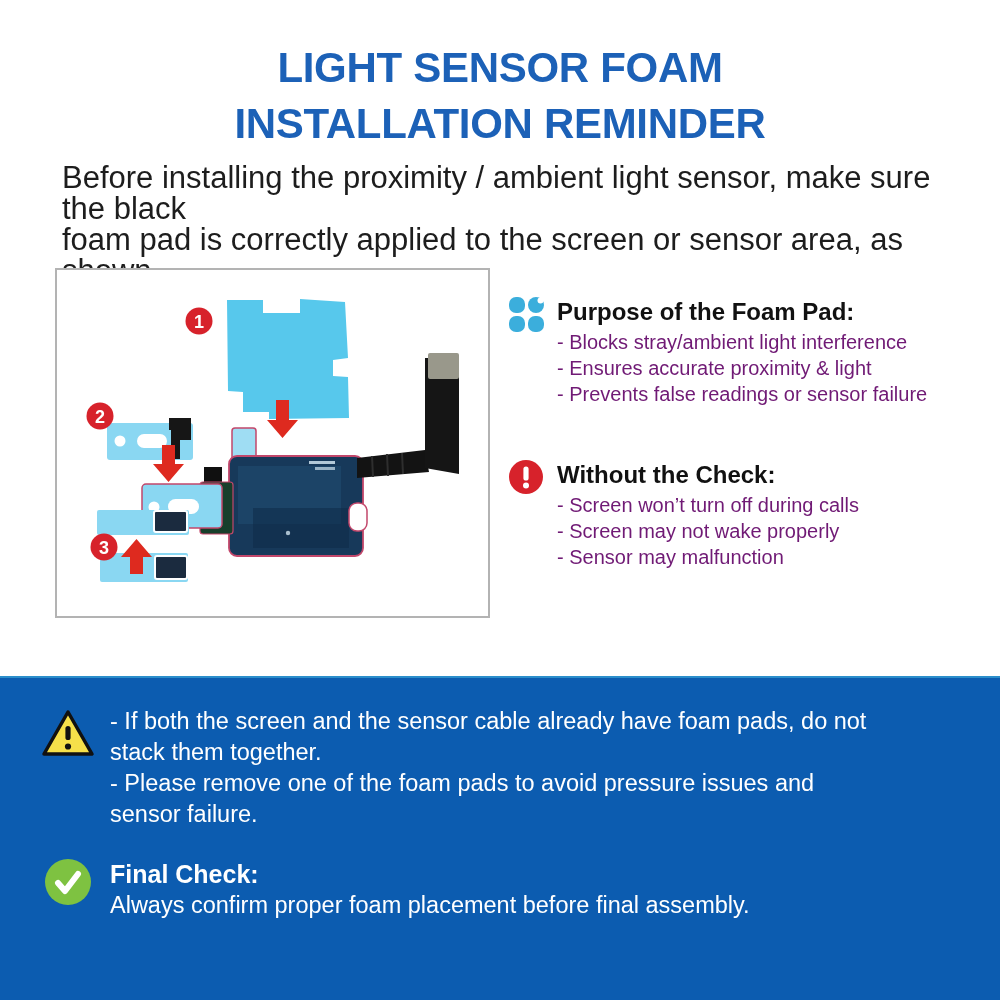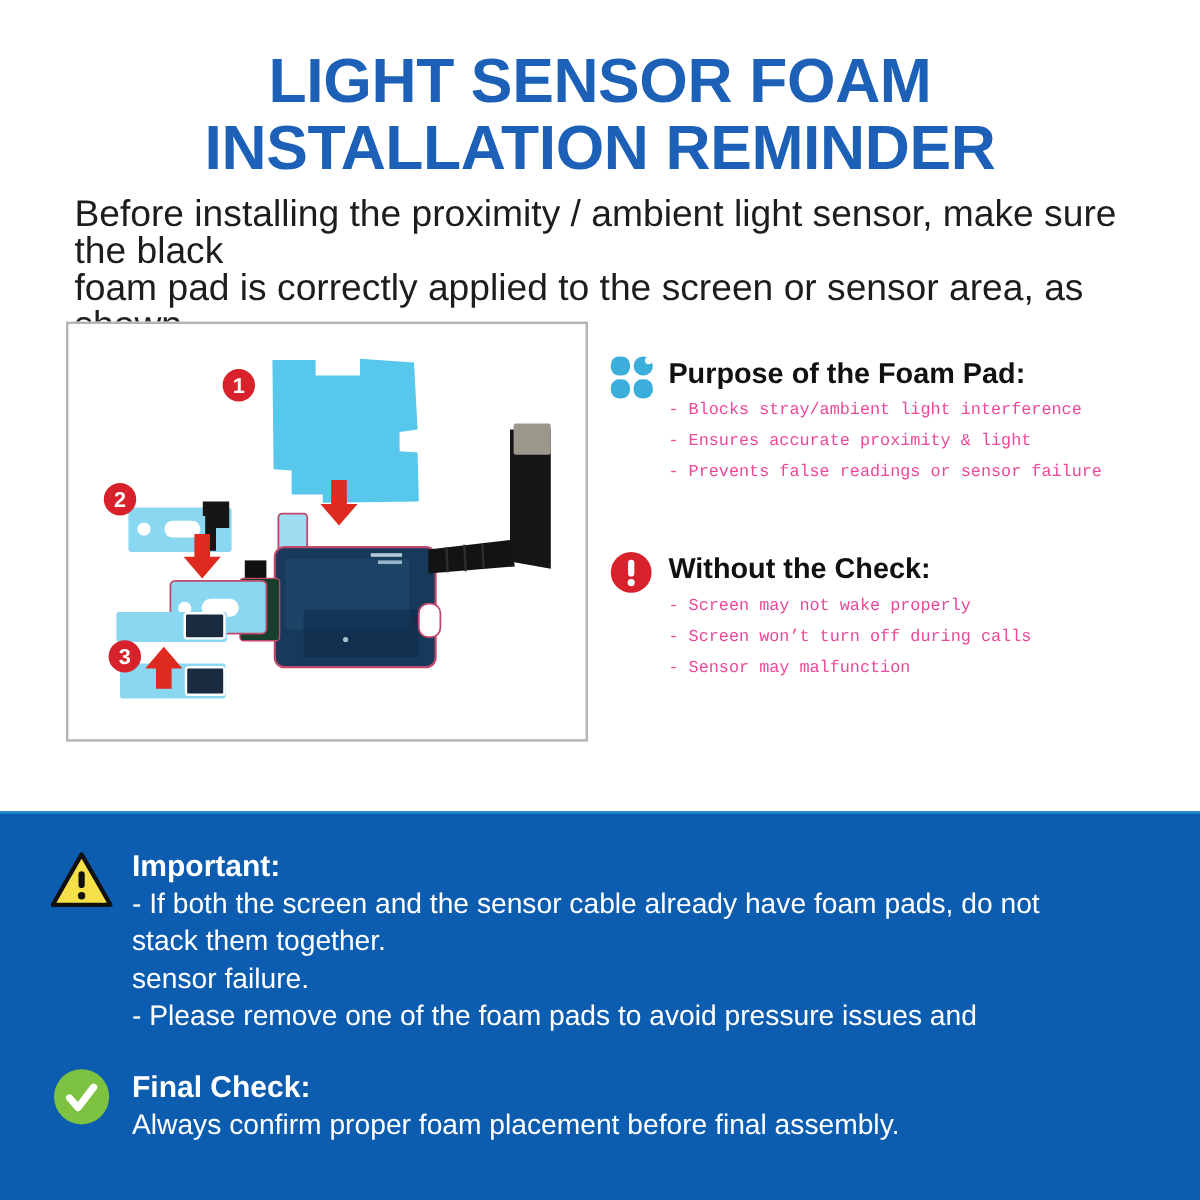--- a/index.html
+++ b/index.html
@@ -5,21 +5,21 @@
   html,body { margin:0; padding:0; background:#fff; }
   .page {
     position:relative; width:1000px; height:1000px; background:#ffffff;
     font-family:"Liberation Sans", sans-serif; overflow:hidden;
   }
 
   
   .title {
     position:absolute; top:40px; left:0; width:1000px;
     text-align:center; color:#1C61B7; font-weight:bold;
-    font-size:52px; line-height:56px; letter-spacing:-0.3px;
+    font-size:42px; line-height:56px; letter-spacing:-0.3px;
   }
 
   
   .intro {
     position:absolute; top:162px; left:62px; width:910px;
     font-size:31px; line-height:31px; color:#1d1d1d;
   }
 
   
   .diagram-box {
@@ -28,21 +28,21 @@
   }
   .diagram-box svg { width:100%; height:100%; display:block; }
 
   
   .info-col { position:absolute; left:508px; top:296px; width:475px; }
   .info-section { display:flex; align-items:flex-start; gap:12px; }
   .info-section + .info-section { margin-top:52px; }
   .info-icon { width:37px; height:37px; flex:0 0 auto; }
   .info-icon svg { display:block; }
   .info-heading { font-size:24px; font-weight:bold; color:#111; line-height:26px; margin:3px 0 4px; }
-  .info-line { font-size:14px; line-height:26px; color:#ec4899;font-family:Liberation Mono, monospace; }
+  .info-line { font-size:20px; line-height:26px; color:#701a75; }
 
   
   .bottom-panel {
     position:absolute; left:0; top:676px; width:1000px; height:324px;
     background:#0C5CB0; color:#fff; border-top:2px solid #2b8ecb;
     box-sizing:border-box;
   }
   .alert-block { display:flex; align-items:flex-start; gap:14px; padding:0 40px; }
   .alert-block.first { padding-top:28px; }
   .alert-block.second { margin-top:28px; }
@@ -167,44 +167,43 @@
     <div class="info-section">
       <div class="info-icon">
         <svg width="36" height="36" viewBox="0 0 36 36">
           <circle cx="18" cy="18" r="17" fill="#D7222B"></circle>
           <rect x="15.4" y="7.5" width="5.2" height="14" rx="2.6" fill="#ffffff"></rect>
           <circle cx="18" cy="26.5" r="3" fill="#ffffff"></circle>
         </svg>
       </div>
       <div class="info-text">
         <div class="info-heading">Without the Check:</div>
+        <div class="info-line">- Screen won’t turn off during calls</div>
         <div class="info-line">- Screen may not wake properly</div>
-        <div class="info-line">- Screen won’t turn off during calls</div>
         <div class="info-line">- Sensor may malfunction</div>
       </div>
     </div>
 
   </div>
 
   <div class="bottom-panel">
 
     <div class="alert-block first">
       <div class="alert-icon-wrap">
         <svg width="56" height="56" viewBox="0 0 56 56">
           <path d="M28 6 L52 48 L4 48 Z" fill="#F6E04A" stroke="#111111" stroke-width="3.5" stroke-linejoin="round"></path>
           <rect x="25.4" y="20" width="5.2" height="14" rx="2.6" fill="#111111"></rect>
           <circle cx="28" cy="40.5" r="3.1" fill="#111111"></circle>
         </svg>
       </div>
       <div class="alert-text">
-        <div class="alert-heading">Important:</div>
         <div class="alert-line">- If both the screen and the sensor cable already have foam pads, do not</div>
         <div class="alert-line">stack them together.</div>
+        <div class="alert-line">- Please remove one of the foam pads to avoid pressure issues and</div>
         <div class="alert-line">sensor failure.</div>
-        <div class="alert-line">- Please remove one of the foam pads to avoid pressure issues and</div>
       </div>
     </div>
 
     <div class="alert-block second">
       <div class="alert-icon-wrap">
         <svg width="48" height="48" viewBox="0 0 48 48">
           <circle cx="24" cy="24" r="23" fill="#7EC241"></circle>
           <path d="M14 25 L21 33 L34 16" fill="none" stroke="#ffffff" stroke-width="6" stroke-linecap="round" stroke-linejoin="round"></path>
         </svg>
       </div>

